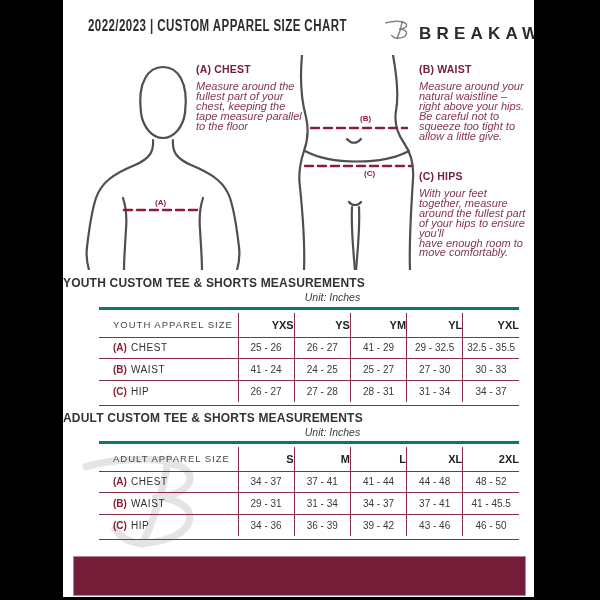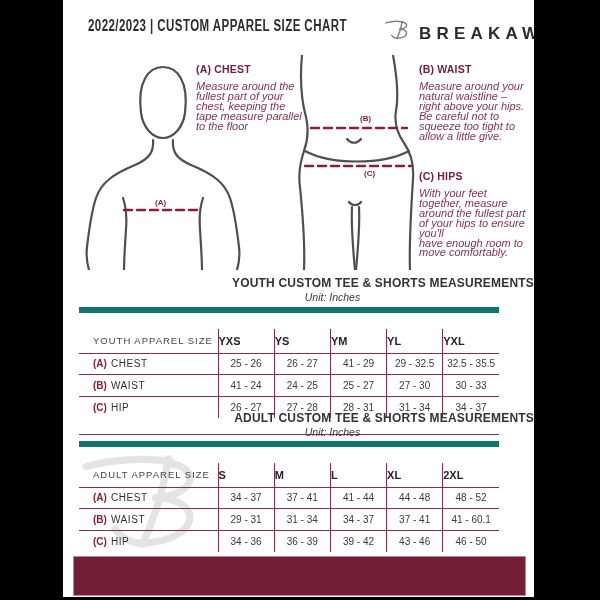--- a/index.html
+++ b/index.html
@@ -18,37 +18,37 @@
   .figures{position:absolute;left:0;top:55px;width:471px;height:215px;}
   .figures path{fill:none;stroke:#4f4f52;stroke-width:2.2;stroke-linecap:round;}
   .figures path.dash{stroke:#8b1e35;stroke-width:2.4;stroke-dasharray:8 5;}
   .meas-label{position:absolute;font-size:8px;font-weight:700;color:#8b1e35;}
 
   .diag-block{position:absolute;width:115px;}
   .diag-heading{font-size:10.5px;font-weight:700;color:#77203b;letter-spacing:.2px;margin:0 0 7px 0;}
   .diag-body{font-size:11px;font-style:italic;color:#83354e;line-height:9.9px;white-space:pre-line;margin:0;}
 
   
-  .sec-title{position:absolute;left:0;width:471px;text-align:right;font-size:12px;font-weight:700;
+  .sec-title{position:absolute;left:0;width:471px;text-align:left;font-size:12px;font-weight:700;
              color:#333336;letter-spacing:.2px;z-index:2;}
   .sec-unit{position:absolute;left:0;width:539px;text-align:center;font-size:10.5px;font-style:italic;
             color:#3a3a3e;z-index:2;}
 
   
-  .tbl-wrap{position:absolute;left:16px;width:420px;border-top:6px solid #0f766e;
-            border-bottom:1px solid #8a2e48;padding:16px 0;z-index:2;}
+  .tbl-wrap{position:absolute;left:36px;width:420px;border-top:3px solid #0f766e;
+            border-bottom:1px solid #8a2e48;padding:3px 0;z-index:2;}
   table{width:100%;border-collapse:collapse;table-layout:fixed;background:transparent;}
   col.c-label{width:139px;}
   thead tr{height:24px;}
   tbody tr{height:21.5px;}
   th,td{padding:0;vertical-align:middle;}
   th:not(:first-child),td:not(:first-child){border-left:1px solid #8a2e48;}
   tbody td{border-top:1.5px solid #8a2e48;}
   .size-head{font-size:9.5px;font-weight:400;color:#46464a;letter-spacing:1px;text-align:left;padding-left:14px;}
-  .size{font-size:11px;font-weight:700;color:#232325;text-align:left;}
+  .size{font-size:11px;font-weight:700;color:#232325;text-align:right;}
   .rowlab{text-align:left;padding-left:14px;font-size:10px;letter-spacing:.6px;color:#2f2f32;}
   .rowlab .prefix{color:#8b1e38;font-weight:700;margin-right:4px;letter-spacing:0;}
   .val{font-size:10px;color:#3a3a3d;text-align:center;}
 
   
   .watermark{position:absolute;left:14px;top:436px;width:140px;height:122px;opacity:.18;z-index:1;}
   .watermark path{fill:none;stroke:#6f7074;stroke-width:2.4;stroke-linecap:round;}
   .footer-bar{position:absolute;left:10px;top:556px;width:453px;height:40px;background:#731d39;
               border:1px solid #bd8496;box-sizing:border-box;z-index:3;}
 </style>
@@ -214,21 +214,21 @@
             <td class="val">41 - 44</td>
             <td class="val">44 - 48</td>
             <td class="val">48 - 52</td>
           </tr>
           <tr>
             <td class="rowlab"><span class="prefix">(B)</span><span>WAIST</span></td>
             <td class="val">29 - 31</td>
             <td class="val">31 - 34</td>
             <td class="val">34 - 37</td>
             <td class="val">37 - 41</td>
-            <td class="val">41 - 60.1</td>
+            <td class="val">41 - 45.5</td>
           </tr>
           <tr>
             <td class="rowlab"><span class="prefix">(C)</span><span>HIP</span></td>
             <td class="val">34 - 36</td>
             <td class="val">36 - 39</td>
             <td class="val">39 - 42</td>
             <td class="val">43 - 46</td>
             <td class="val">46 - 50</td>
           </tr>
         </tbody>

